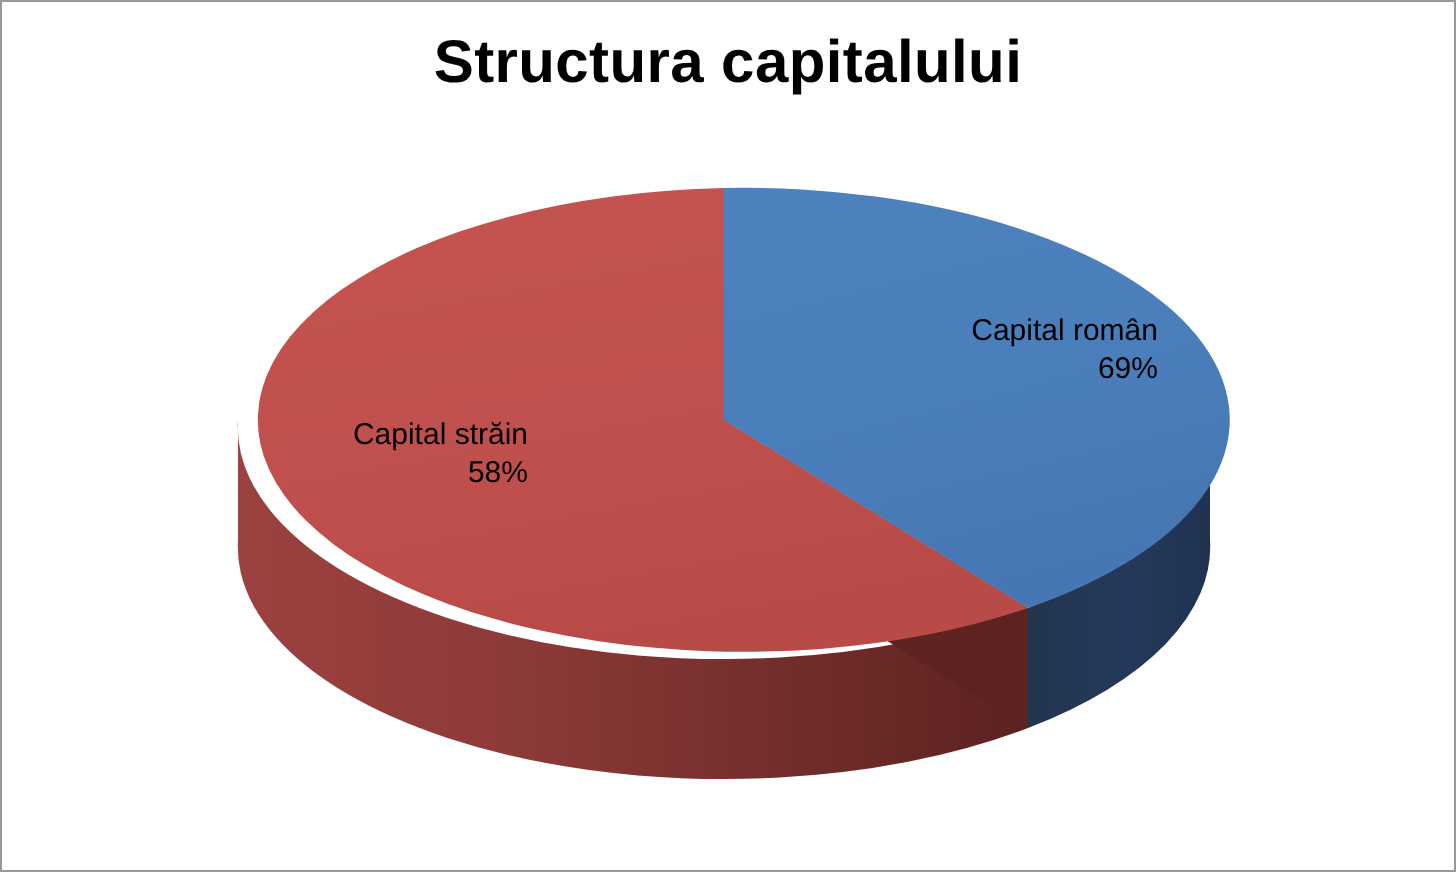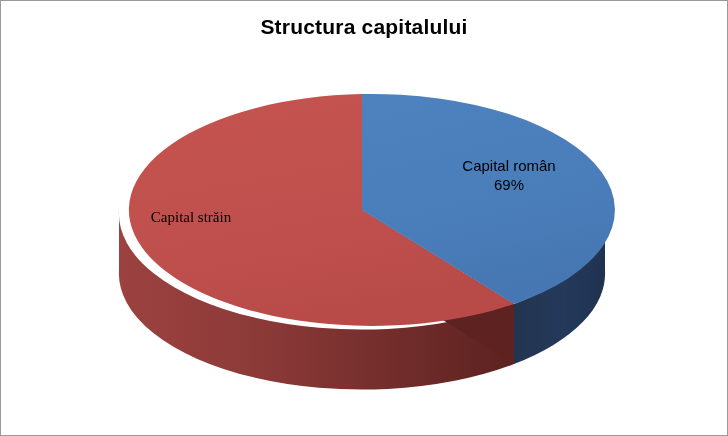--- a/index.html
+++ b/index.html
@@ -18,57 +18,56 @@
     border: 1px solid #9a9a9a;
     overflow: hidden;
     box-sizing: content-box;
   }
   #chart-title {
     position: absolute;
     left: 0;
     top: 14px;
     width: 726px;
     text-align: center;
-    font-size: 21px;
+    font-size: 30px;
     font-weight: bold;
     color: #000000;
     letter-spacing: 0.2px;
     white-space: nowrap;
   }
   #pie-stage {
     position: absolute;
     left: 0;
     top: 0;
     width: 726px;
     height: 434px;
   }
   #pie-svg {
     display: block;
     width: 726px;
     height: 434px;
   }
   .slice-label {
     position: absolute;
-    text-align: center;
+    text-align: right;
     font-size: 15px;
     line-height: 19px;
     color: #000000;
     white-space: nowrap;
     pointer-events: none;
   }
   #label-roman {
     left: 438px;
     top: 155px;
     width: 140px;
   }
   #label-strain {
-    left: 106px;
+    left: 95px;
     top: 207px;
     width: 168px;
-    font-family: Liberation Serif, serif;
   }
   .label-value {
     display: block;
   }
 </style>
 </head>
 <body>
 
 <div id="chart-frame">
 
@@ -135,16 +134,17 @@
       </g>
     </svg>
 
     <div class="slice-label" id="label-roman">
       <span>Capital român</span>
       <span class="label-value">69%</span>
     </div>
 
     <div class="slice-label" id="label-strain">
       <span>Capital străin</span>
+      <span class="label-value">58%</span>
     </div>
   </div>
 
 </div>
 
 </body></html>

